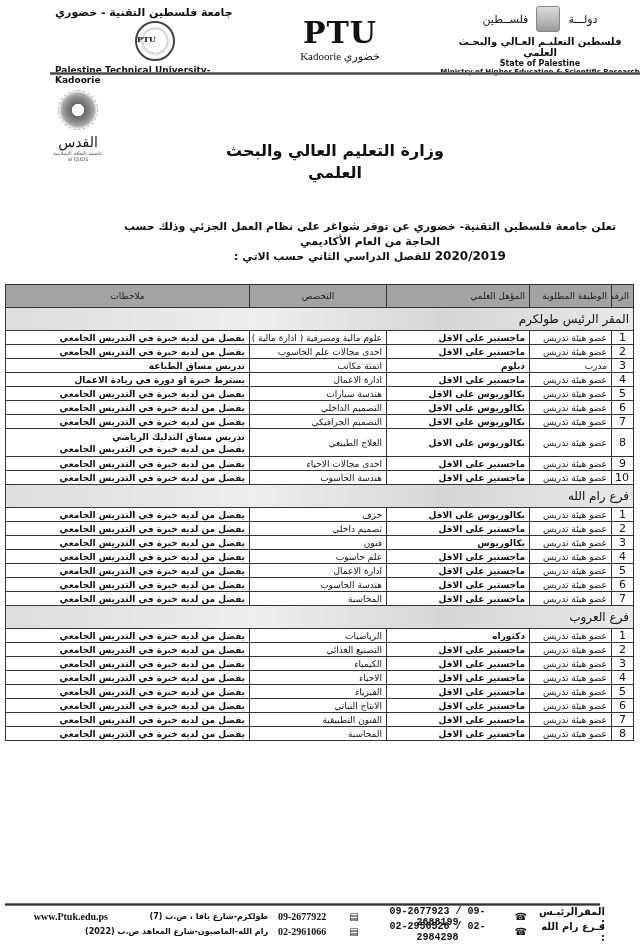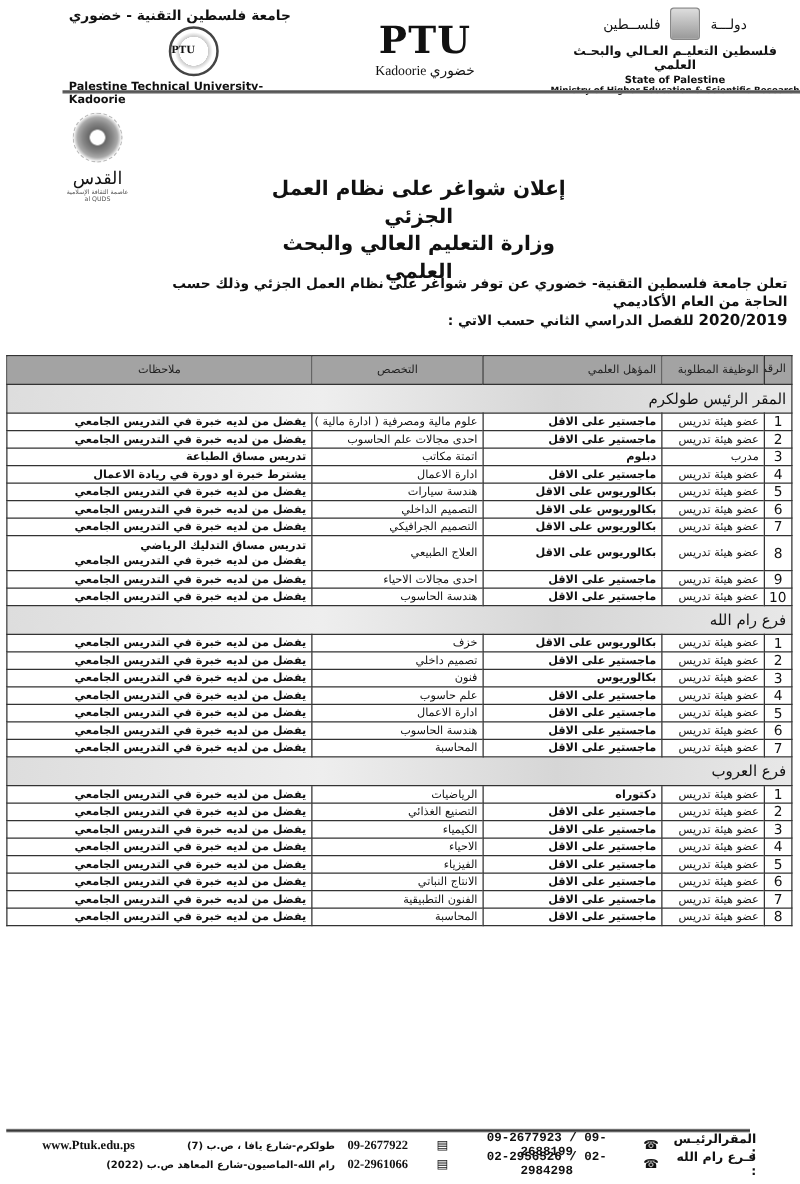--- a/index.html
+++ b/index.html
@@ -27,21 +27,21 @@
   .rule-bot { left: 5px; top: 903px; width: 595px; height: 3px; background: linear-gradient(#999, #333, #999); }
   
   .quds { left: 48px; top: 90px; width: 60px; text-align: center; }
   .flower { width: 38px; height: 38px; margin: 0 auto; border-radius: 50%; background:
      radial-gradient(circle, #fff 22%, #666 24%, #888 45%, #aaa 60%, #fff 72%); border: 1px dashed #bbb; }
   .quds .qa { font-size: 14px; direction: rtl; margin-top: 4px; font-family: "DejaVu Serif", serif; }
   .quds .qs { font-size: 5px; color: #555; }
   
   .titles { left: 200px; top: 140px; width: 270px; text-align: center; direction: rtl; }
   .titles div { font-size: 16px; font-weight: bold; line-height: 22px; font-family: "DejaVu Sans", sans-serif; }
-  .intro { left: 110px; top: 219px; width: 520px; direction: rtl; text-align: right; font-size: 11px; font-weight: bold; line-height: 15px; }
+  .intro { left: 110px; top: 219px; width: 520px; direction: rtl; text-align: center; font-size: 11px; font-weight: bold; line-height: 15px; }
   .intro .year { font-size: 12px; }
   
   table { position: absolute; left: 5px; top: 284px; width: 628px; border-collapse: collapse; direction: rtl; table-layout: fixed; }
   td, th { border: 1px solid #333; font-size: 9px; font-weight: normal; padding: 0 4px; height: 13px; line-height: 12px; text-align: right; overflow: hidden; white-space: nowrap; }
   th { height: 22px; background: #a3a3a3; color: #222; }
   th.c-notes, th.c-spec { text-align: center; }
   td.num { text-align: center; font-size: 11px; }
   td.bold { font-weight: bold; margin-left: 23px; }
   tr.section td { height: 22px; font-size: 12px; background: linear-gradient(90deg, #ddd, #eee 40%, #d6d6d6 70%, #e8e8e8); border-left: 1px solid #333; }
   tr.tall td { height: 27px; white-space: normal; }
@@ -84,21 +84,20 @@
 <div class="abs rule-top"></div>
 
 <div class="abs quds">
   <div class="flower"></div>
   <div class="qa">القدس</div>
   <div class="qs">عاصمة الثقافة الإسلامية</div>
   <div class="qs">al QUDS</div>
 </div>
 
 <div class="abs titles">
-  <div>إعلان شواغر على نظام العمل الجزئي</div>
   <div>وزارة التعليم العالي والبحث العلمي</div>
 </div>
 
 <div class="abs intro">
   <div>تعلن جامعة فلسطين التقنية- خضوري عن توفر شواغر على نظام العمل الجزئي وذلك حسب الحاجة من العام الأكاديمي</div>
   <div><span class="year">2020/2019</span> <span>للفصل الدراسي الثاني حسب الاتي :</span></div>
 </div>
 
 <table>
   <colgroup>

